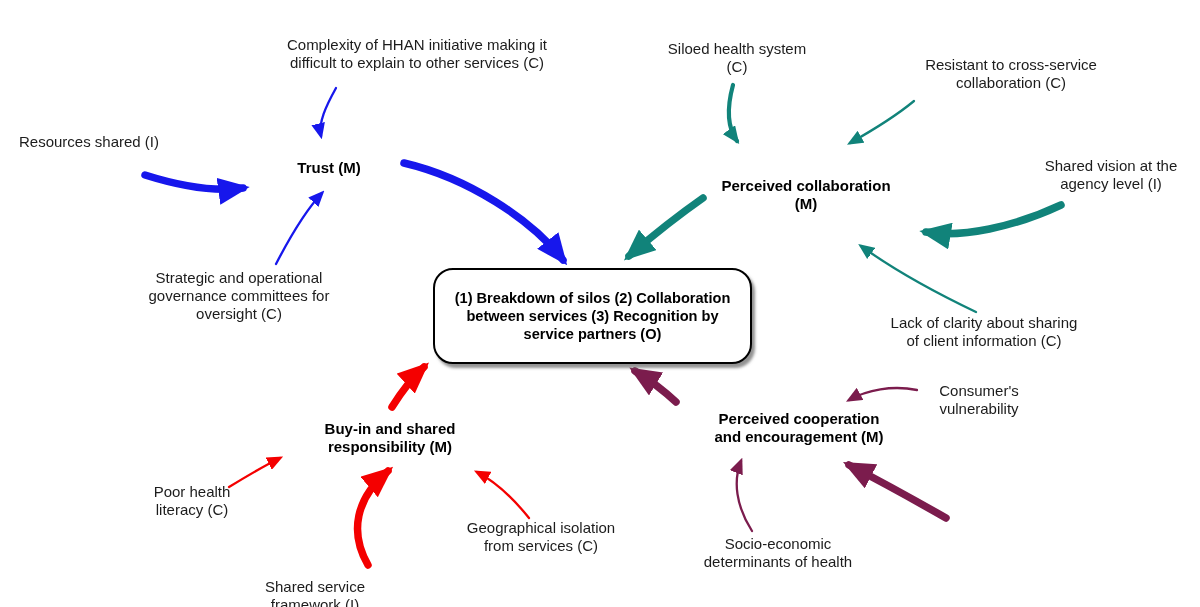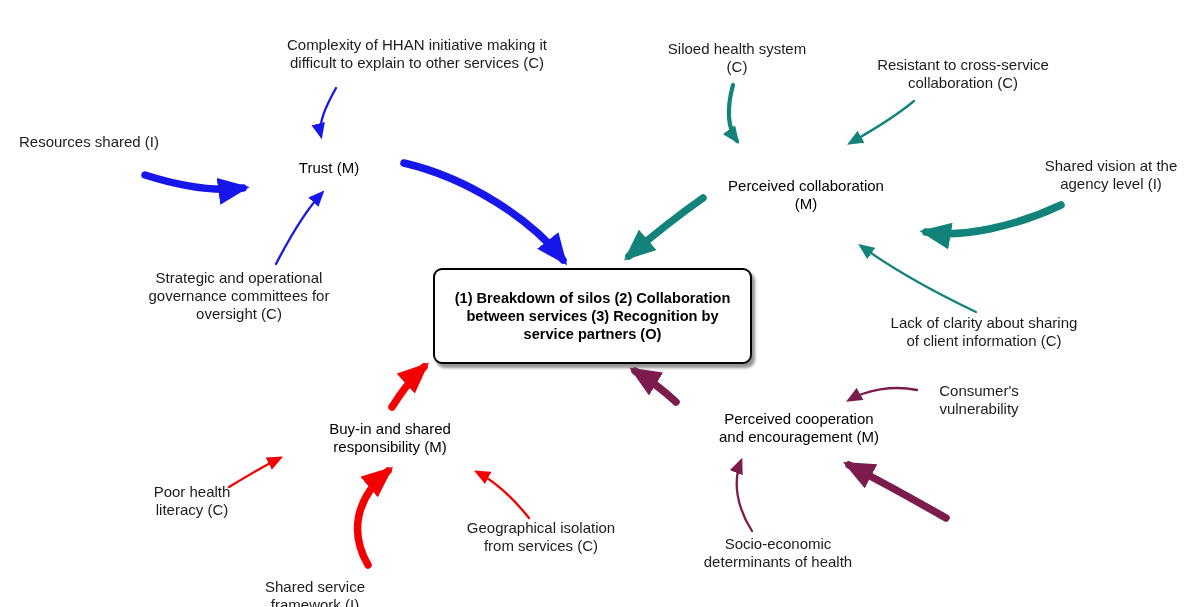--- a/index.html
+++ b/index.html
@@ -1,23 +1,23 @@
 <!DOCTYPE html>
 <html><head>
 <meta charset="utf-8">
 <style>
   html,body{margin:0;padding:0;background:#fff;}
   #canvas{position:relative;width:1200px;height:607px;background:#fff;overflow:hidden;
           font-family:"Liberation Sans","DejaVu Sans",sans-serif;margin-top:28px;}
   #arrows{position:absolute;left:0;top:0;width:1200px;height:607px;}
   .lbl{position:absolute;transform:translateX(-50%);text-align:center;
        white-space:pre-line;font-size:15px;line-height:18px;color:#1c1c1c;}
-  .lbl.bold{font-weight:normal;color:#000;}
+  .lbl.bold{font-weight:bold;color:#000;}
   #center-box{position:absolute;left:433px;top:240px;width:315px;height:92px;
-      background:#fff;border:2px solid #000;border-radius:9px;
+      background:#fff;border:2px solid #000;border-radius:20px;
       box-shadow:3px 4px 3px rgba(110,110,110,.75);
       display:flex;align-items:center;justify-content:center;}
   #center-box .boxtext{font-weight:bold;color:#000;font-size:14.6px;line-height:18px;
       text-align:center;white-space:pre-line;}
   path.edge{fill:none;stroke-linecap:round;}
   .w-thin{stroke-width:2.3;}
   .w-med{stroke-width:4.2;}
   .w-thick{stroke-width:7.5;}
 </style>
 </head>
@@ -72,21 +72,21 @@
     <path class="edge w-thin" d="M917,362 C892,357 867,362 849,372" marker-end="url(#mar-t)" stroke="#7b1c4d"></path>
     <path class="edge w-thin" d="M752,503 C736,478 733,453 741,433" marker-end="url(#mar-t)" stroke="#7b1c4d"></path>
     <path class="edge w-thick" d="M946,490 C911,470 880,453 849,437" marker-end="url(#mar-k)" stroke="#7b1c4d"></path>
     <path class="edge w-thick" d="M676,374 C661,360 648,351 635,343" marker-end="url(#mar-k)" stroke="#7b1c4d"></path>
   </svg>
 
   <div class="lbl" style="left:417px;top:8px;width:320px">Complexity of HHAN initiative making it
 difficult to explain to other services (C)</div>
   <div class="lbl" style="left:737px;top:12px;width:190px">Siloed health system
 (C)</div>
-  <div class="lbl" style="left:963px;top:28px;width:230px">Resistant to cross-service
+  <div class="lbl" style="left:1011px;top:28px;width:230px">Resistant to cross-service
 collaboration (C)</div>
   <div class="lbl" style="left:89px;top:105px;width:190px">Resources shared (I)</div>
   <div class="lbl" style="left:1111px;top:129px;width:190px">Shared vision at the
 agency level (I)</div>
   <div class="lbl" style="left:239px;top:241px;width:240px">Strategic and operational
 governance committees for
 oversight (C)</div>
   <div class="lbl" style="left:984px;top:286px;width:250px">Lack of clarity about sharing
 of client information (C)</div>
   <div class="lbl" style="left:979px;top:354px;width:150px">Consumer's

